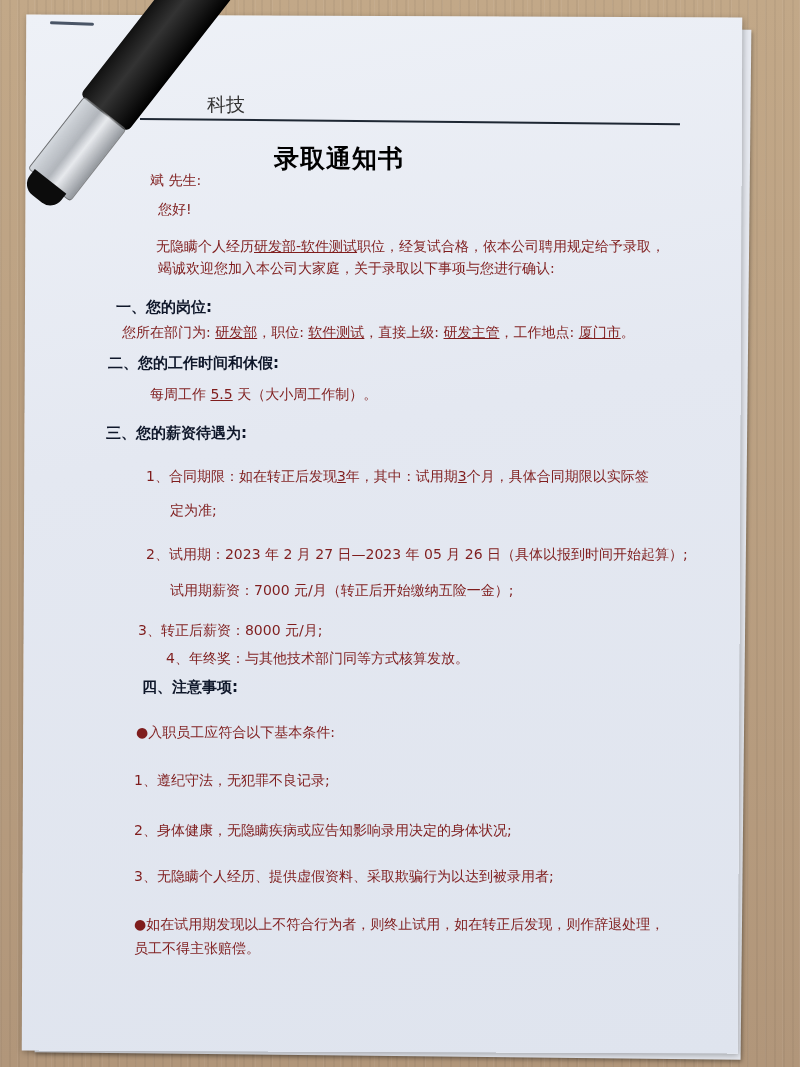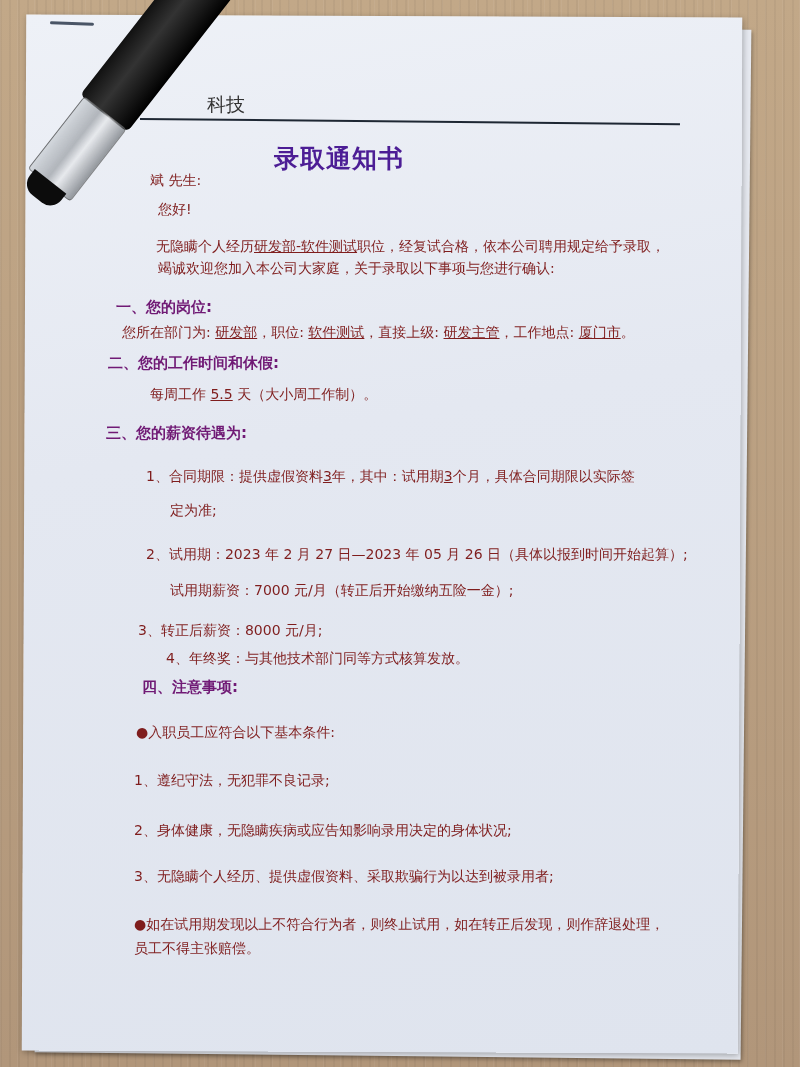--- a/index.html
+++ b/index.html
@@ -33,24 +33,24 @@
   }
   .company-header {
     position: absolute; left: 200px; top: 92px; font-size: 19px; color: #333; margin-left: 7px;
   }
   .header-rule {
     position: absolute; left: 140px; top: 118px; width: 540px; height: 2px;
     background: #1e2733; transform: rotate(0.55deg); transform-origin: left;
   }
   .doc-title {
     position: absolute; left: 0; width: 678px; top: 142px; text-align: center;
-    font-size: 25px; font-weight: bold; color: #4c1d95; letter-spacing: 1px;
+    font-size: 25px; font-weight: bold; color: #000000; letter-spacing: 1px;
   }
   .text { position: absolute; color: #7f1d1d; font-size: 14px; white-space: nowrap; }
-  .bold { font-weight: bold; color: #701a75; font-size: 15px; }
+  .bold { font-weight: bold; color: #0f172a; font-size: 15px; }
   .ul { text-decoration: underline; }
   .pen {
     position: absolute; left: 92px; top: -60px; width: 60px; height: 300px;
     transform: rotate(38deg); transform-origin: 30px 150px;
   }
   .pen-body {
     position: absolute; left: 0; top: 0; width: 60px; height: 180px;
     background: linear-gradient(90deg, #111 0%, #333 40%, #1a1a1a 70%, #000 100%);
     border-radius: 6px;
   }
@@ -101,21 +101,21 @@
 <div class="text bold" style="left:108px; top:354px;">二、您的工作时间和休假:</div>
 <div class="text" style="left:150px; top:386px;">
   <span>每周工作</span>
   <span class="ul">5.5</span>
   <span>天（大小周工作制）。</span>
 </div>
 
 <div class="text bold" style="left:106px; top:424px;">三、您的薪资待遇为:</div>
 
 <div class="text" style="left:146px; top:468px;">
-  <span>1、</span><span>合同期限：提供虚假资料</span><span class="ul">3</span><span>年，其中：试用期</span><span class="ul">3</span><span>个月，具体合同期限以实际签</span>
+  <span>1、</span><span>合同期限：如在转正后发现</span><span class="ul">3</span><span>年，其中：试用期</span><span class="ul">3</span><span>个月，具体合同期限以实际签</span>
 </div>
 <div class="text" style="left:170px; top:502px;text-align:center;">定为准;</div>
 
 <div class="text" style="left:146px; top:546px;">
   <span>2、</span><span>试用期：2023 年 2 月 27 日—2023 年 05 月 26 日（具体以报到时间开始起算）;</span>
 </div>
 <div class="text" style="left:170px; top:582px;">试用期薪资：7000 元/月（转正后开始缴纳五险一金）;</div>
 
 <div class="text" style="left:138px; top:622px;">
   <span>3、</span><span>转正后薪资：8000 元/月;</span>

